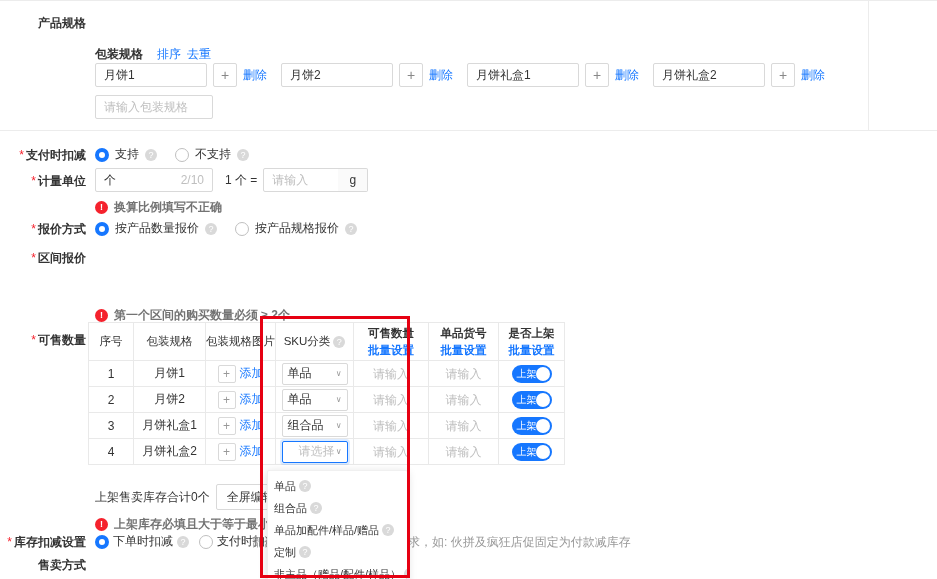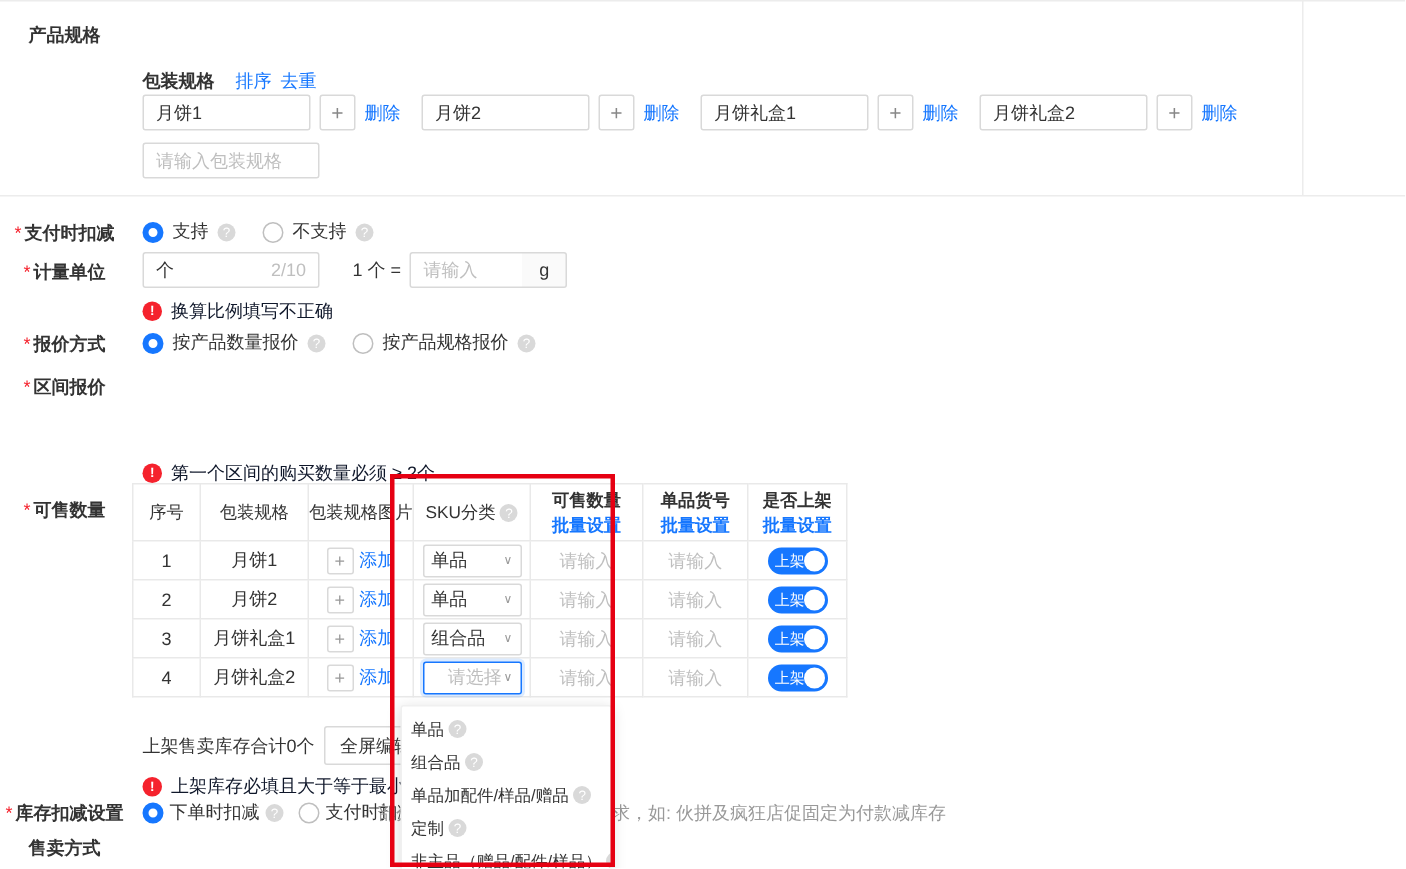--- a/index.html
+++ b/index.html
@@ -1,41 +1,41 @@
 <!DOCTYPE html>
 <html><head>
 <meta charset="utf-8">
 <style>
   html,body{margin:0;padding:0;background:#fff;}
   .screen{position:relative;width:937px;height:579px;background:#fff;overflow:hidden;
     font-family:"Liberation Sans","DejaVu Sans",sans-serif;font-size:12px;color:#333;}
   .hline{position:absolute;height:1px;background:#ececec;}
   .vline{position:absolute;width:1px;background:#ececec;}
   .hrow{display:flex;align-items:center;gap:6px;position:absolute;white-space:nowrap;}
-  .flabel{position:absolute;left:0;width:86px;text-align:center;font-weight:700;color:#333;white-space:nowrap;}
+  .flabel{position:absolute;left:0;width:86px;text-align:right;font-weight:700;color:#333;white-space:nowrap;}
   .star{color:#f5222d;font-weight:400;margin-right:2px;}
   .link{color:#1677ff;cursor:pointer;text-decoration:none;}
   .u{text-decoration:underline;}
   .hint{color:#999;}
   .bold{font-weight:700;}
   .inp{border:1px solid #d9d9d9;border-radius:2px;height:24px;box-sizing:border-box;
     padding:0 8px;font-size:12px;color:#333;font-family:inherit;background:#fff;outline:none;}
   .inp::placeholder{color:#bfbfbf;}
   .inpbox{border:1px solid #d9d9d9;border-radius:2px;height:24px;box-sizing:border-box;
     display:inline-flex;align-items:center;justify-content:space-between;padding:0 8px;background:#fff;}
   .count{color:#bfbfbf;}
   .sqbtn{width:24px;height:24px;border:1px solid #d9d9d9;border-radius:2px;background:#fff;flex:none;
     display:inline-flex;align-items:center;justify-content:center;color:#888;font-size:14px;cursor:pointer;box-sizing:border-box;}
   .radio{width:14px;height:14px;border-radius:50%;border:1px solid #bfbfbf;background:#fff;display:inline-block;box-sizing:border-box;flex:none;cursor:pointer;}
   .radio.checked{border:4px solid #1677ff;}
   .help{width:12px;height:12px;border-radius:50%;background:#d9d9d9;color:#fff;font-size:9px;line-height:12px;
     text-align:center;display:inline-block;flex:none;}
   .erricon{width:13px;height:13px;border-radius:50%;background:#f5222d;color:#fff;font-size:9px;line-height:13px;
     text-align:center;display:inline-block;font-weight:700;flex:none;}
-  .err{color:#0f172a;}
+  .err{color:#737373;font-weight:bold;}
   table{border-collapse:collapse;background:#fff;position:absolute;}
   .tbl td,.tbl th{border:1px solid #e9e9e9;font-weight:400;text-align:center;padding:0;font-size:12px;color:#333;}
   .tbl th{font-size:11.5px;white-space:nowrap;overflow:hidden;}
   .two{display:flex;flex-direction:column;align-items:center;justify-content:center;gap:2px;height:100%;}
   .thflex{display:flex;align-items:center;justify-content:center;gap:3px;}
   .addbox{width:16px;height:16px;border:1px solid #d9d9d9;border-radius:2px;display:inline-flex;flex:none;
     align-items:center;justify-content:center;color:#999;font-size:12px;line-height:1;cursor:pointer;}
   .addwrap{display:inline-flex;align-items:center;gap:4px;}
   .sel{width:66px;height:22px;border:1px solid #d9d9d9;border-radius:2px;background:#fff;box-sizing:border-box;
     display:inline-flex;align-items:center;justify-content:space-between;padding:0 5px;cursor:pointer;}
@@ -117,21 +117,21 @@
   </div>
 
   <div class="flabel" style="top:173px">
     <span class="star">*</span><span>计量单位</span>
   </div>
   <div class="hrow" style="top:168px;left:95px">
     <div class="inpbox" style="width:118px">
       <span>个</span>
       <span class="count">2/10</span>
     </div>
-    <span style="margin-left:16px">1 个 =</span>
+    <span style="margin-left:6px">1 个 =</span>
     <input class="inp" style="width: 76px; border-radius: 2px 0px 0px 2px;" placeholder="请输入">
     <div class="inpbox" style="width:30px;justify-content:center;margin-left:-7px;border-left:none;border-radius:0 2px 2px 0;background:#fafafa">
       <span>g</span>
     </div>
   </div>
   <div class="hrow" style="top:199px;left:95px">
     <span class="erricon">!</span>
     <span class="err">换算比例填写不正确</span>
   </div>
 

